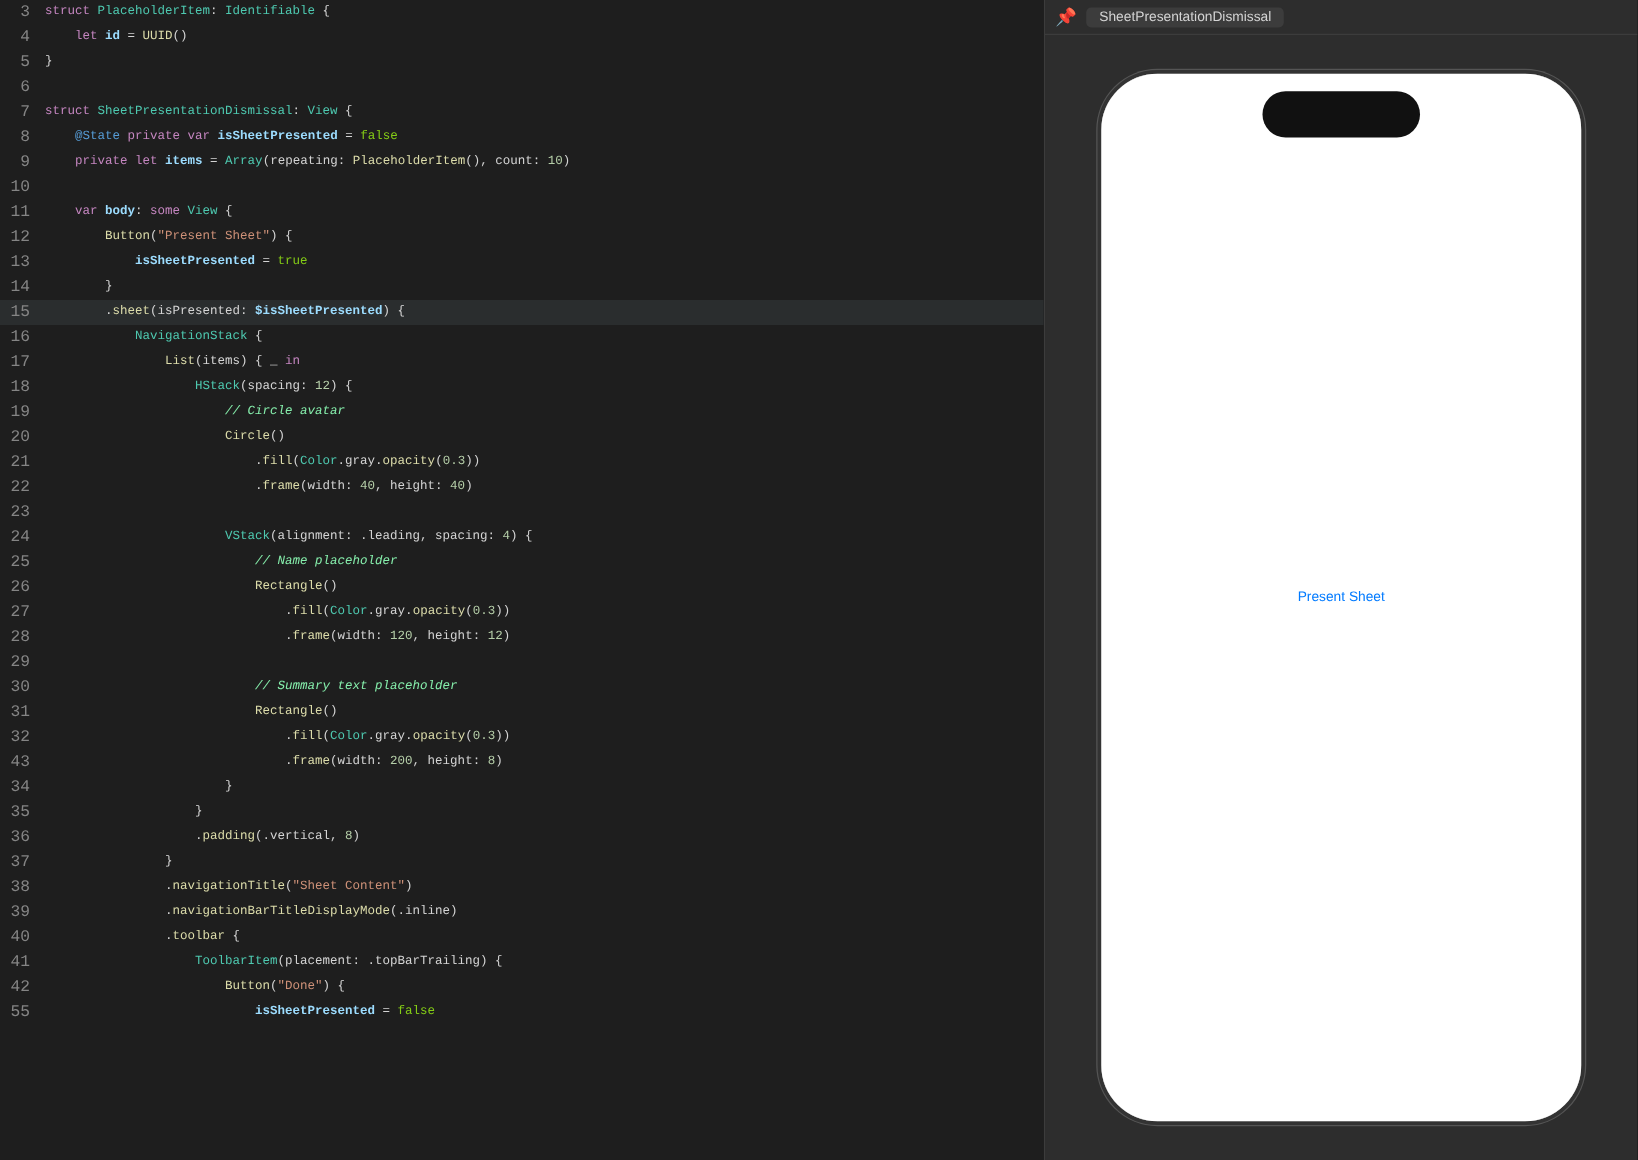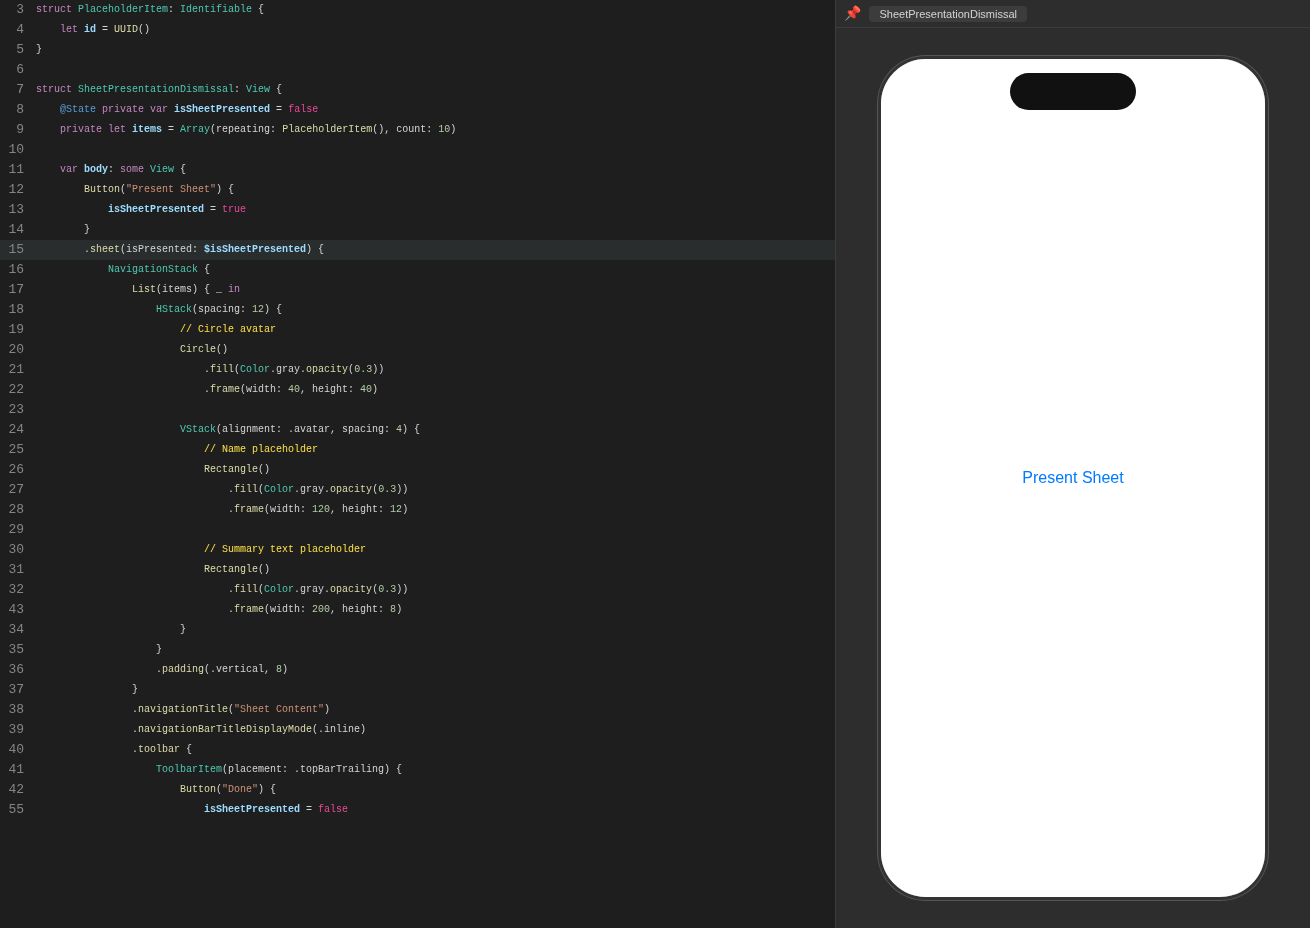--- a/index.html
+++ b/index.html
@@ -52,27 +52,27 @@
       white-space: pre;
       font-size: 10px;
     }
 
     .line-highlighted {
       background: #2a2d2e;
     }
 
     
     .kw { color: #c586c0; }       
-    .kw2 { color: #ec4899; }      
+    .kw2 { color: #84cc16; }      
     .type { color: #4ec9b0; }     
     .str { color: #ce9178; }      
     .func { color: #dcdcaa; }     
     .prop { color: #9cdcfe; font-weight: bold; }     
     .num { color: #b5cea8; }      
-    .comment { color: #fde047; }    
+    .comment { color: #86efac; font-style: italic; }    
     .atmark { color: #569cd6; }   
     .plain { color: #d4d4d4; }  
 
     
     #divider {
       width: 1px;
       height: 928px;
       background: #3c3c3c;
     }
 
@@ -152,21 +152,21 @@
       right: 0;
       bottom: 0;
       background: white;
       display: flex;
       align-items: center;
       justify-content: center;
     }
 
     #present-sheet-btn {
       color: #007aff;
-      font-size: 16px;
+      font-size: 11px;
       font-family: -apple-system, BlinkMacSystemFont, 'Segoe UI', sans-serif;
       cursor: pointer;
       background: none;
       border: none;
     }
   </style>
 </head>
 <body>
 
 <div id="code-panel">
@@ -250,21 +250,21 @@
       <div class="code-line">
         <span class="line-number">22</span>
         <span class="line-content"><span class="plain">                            .</span><span class="func">frame</span><span class="plain">(width: </span><span class="num">40</span><span class="plain">, height: </span><span class="num">40</span><span class="plain">)</span></span>
       </div>
       <div class="code-line">
         <span class="line-number">23</span>
         <span class="line-content"></span>
       </div>
       <div class="code-line">
         <span class="line-number">24</span>
-        <span class="line-content"><span class="plain">                        </span><span class="type">VStack</span><span class="plain">(alignment: .avatar, spacing: </span><span class="num">4</span><span class="plain">) {</span></span>
+        <span class="line-content"><span class="plain">                        </span><span class="type">VStack</span><span class="plain">(alignment: .leading, spacing: </span><span class="num">4</span><span class="plain">) {</span></span>
       </div>
       <div class="code-line">
         <span class="line-number">25</span>
         <span class="line-content"><span class="plain">                            </span><span class="comment">// Name placeholder</span></span>
       </div>
       <div class="code-line">
         <span class="line-number">26</span>
         <span class="line-content"><span class="plain">                            </span><span class="func">Rectangle</span><span class="plain">()</span></span>
       </div>
       <div class="code-line">

